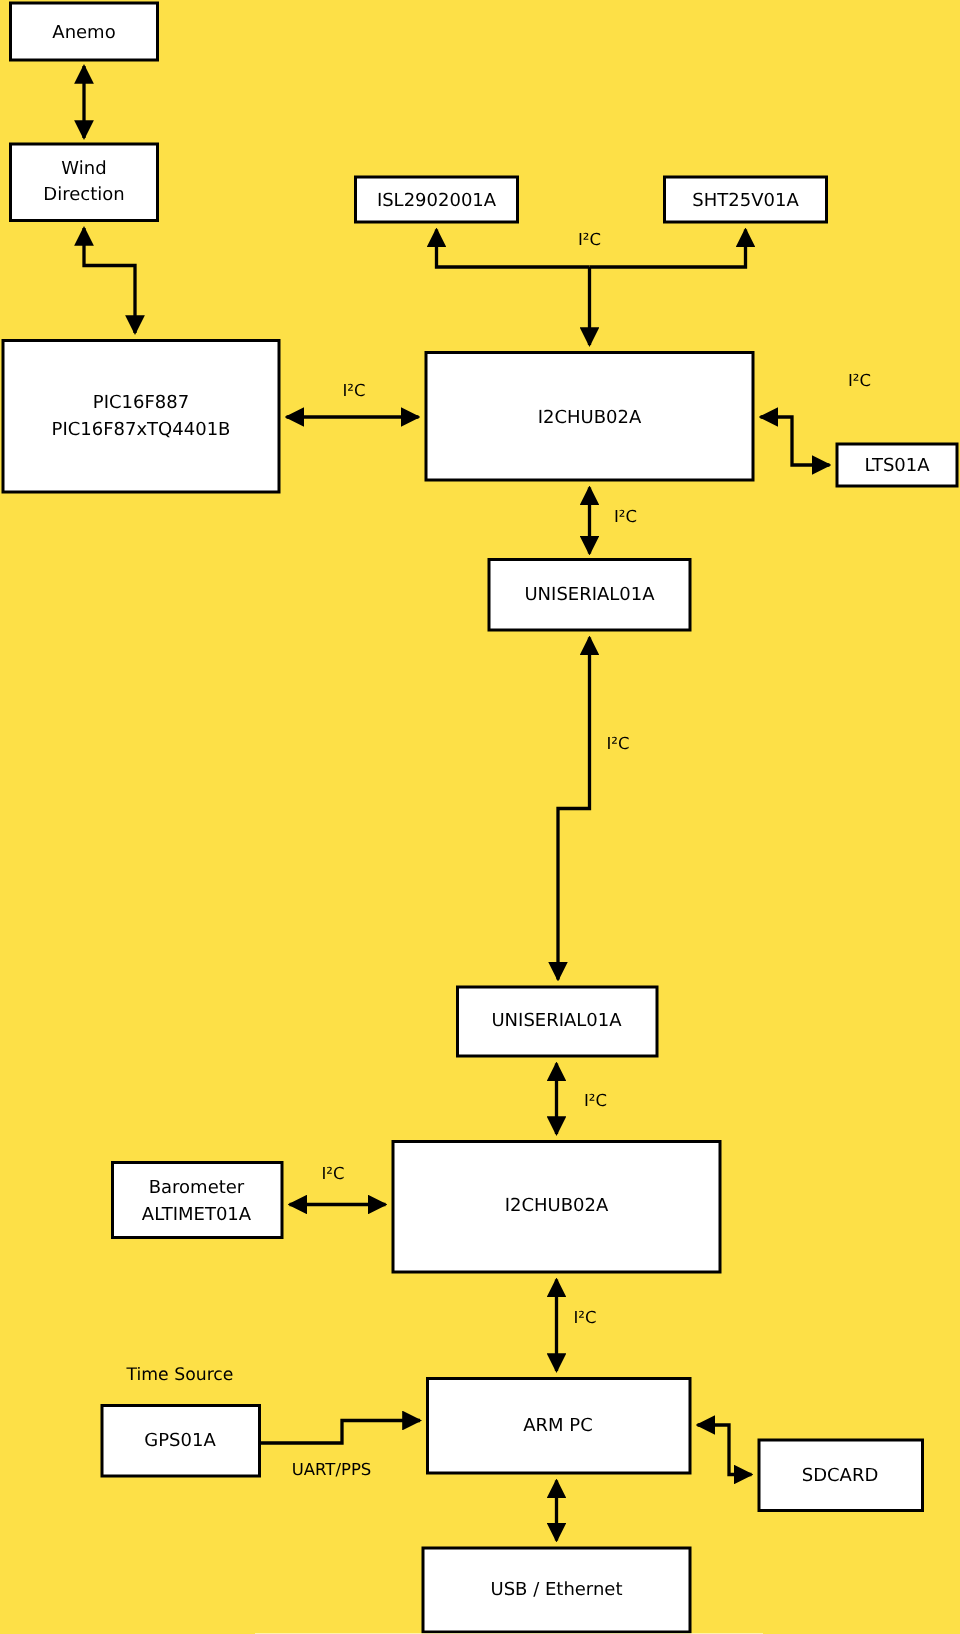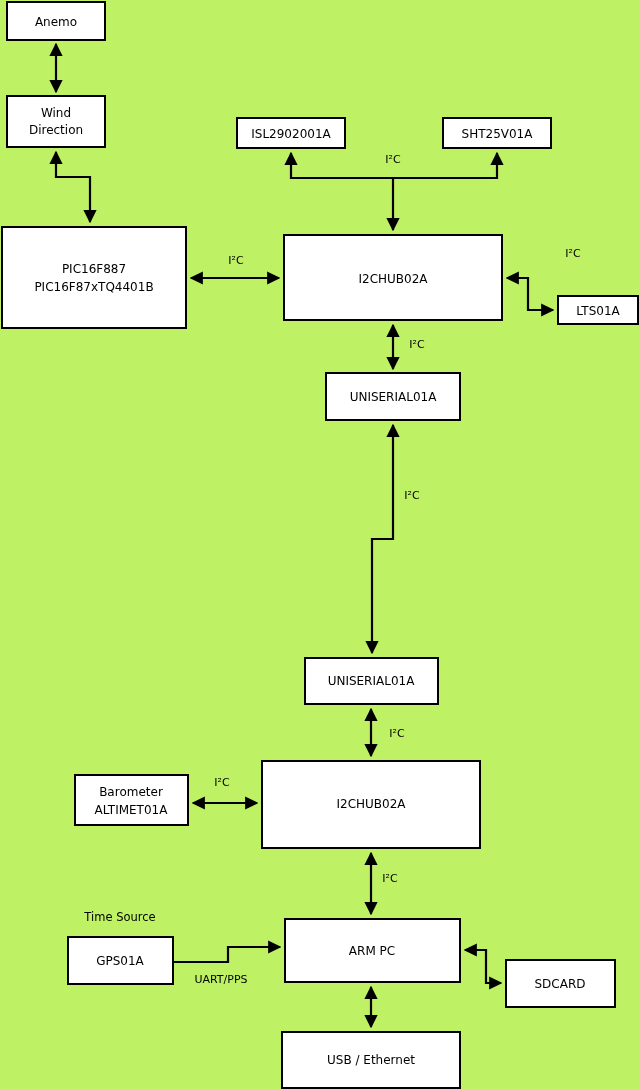--- a/index.html
+++ b/index.html
@@ -4,21 +4,21 @@
 <style>
   html, body {
     margin: 0;
     padding: 0;
     background: #ffffff;
   }
   #diagram-root {
     position: relative;
     width: 640px;
     height: 1089px;
-    background: #bef264;
+    background: #fde047;
     font-family: "DejaVu Sans", sans-serif;
     overflow: hidden;
   }
   svg.layer {
     position: absolute;
     top: 0;
     left: 0;
     width: 640px;
     height: 1089px;
   }

